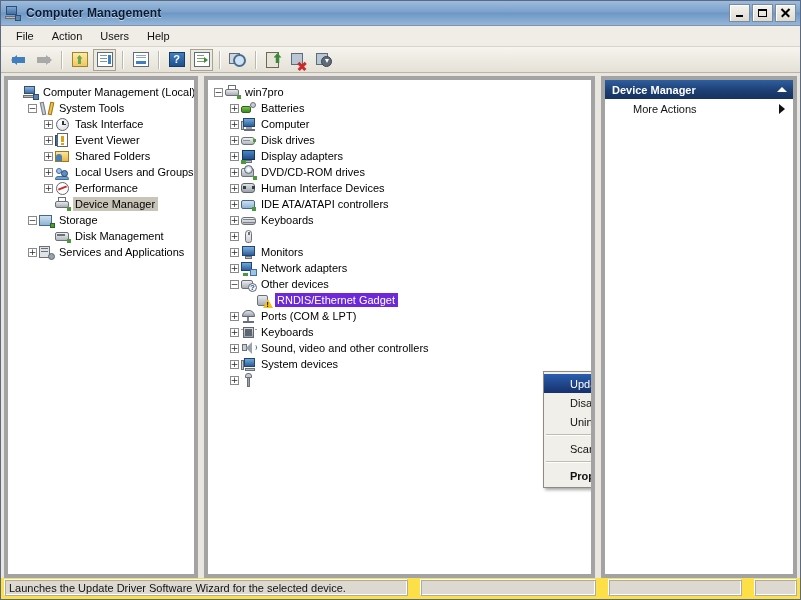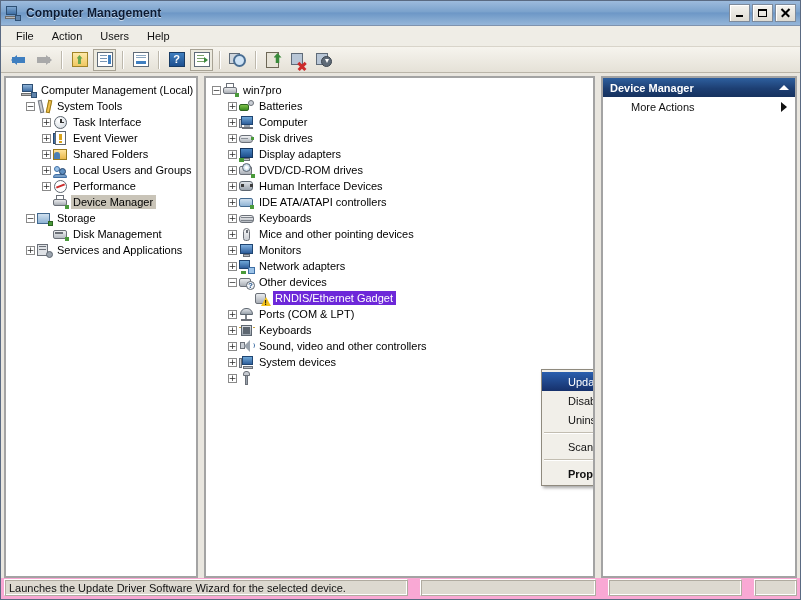--- a/index.html
+++ b/index.html
@@ -152,21 +152,21 @@
   .ic-add .dn:after{content:"";position:absolute;left:3px;top:2px;width:0;height:0;
      border-left:2.5px solid transparent;border-right:2.5px solid transparent;border-top:4px solid #fff;}
 
   
   .body {
     flex: 1 1 auto; display:flex; padding: 3px 3px 0 3px; gap:0;
     min-height: 0;
     background:#e9e6df;
   }
   .pane {
-    background:#fff; border:2px solid #a3a3a3; box-sizing:border-box;
+    background:#fff; border:4px solid #a3a3a3; box-sizing:border-box;
     overflow:hidden; position:relative;
   }
   .pane-left { width: 194px; flex:0 0 194px; }
   .splitter { width: 6px; flex:0 0 6px; background:#e9e6df; }
   .pane-mid { flex: 1 1 auto; min-width:0; }
   .pane-right { width: 196px; flex:0 0 196px; background:#fff;}
 
   
   .tree { padding: 4px 0 0 0; font-size:11px; color:#000; }
   .trow { height:16px; display:flex; align-items:center; white-space:nowrap; position:relative; }
@@ -315,21 +315,21 @@
   .chev-up { width:0;height:0;border-left:5px solid transparent;border-right:5px solid transparent;border-bottom:5px solid #fff; }
   .action-item {
     height: 20px; display:flex; align-items:center; justify-content:space-between;
     padding: 0 8px 0 28px; font-size:11px; color:#111;
   }
   .tri-right { width:0;height:0;border-top:5px solid transparent;border-bottom:5px solid transparent;border-left:6px solid #111; }
 
   
   .statusbar {
     height: 21px; flex:0 0 21px;
-    background:#f9a8d4; display:flex; align-items:center;
+    background:#fde047; display:flex; align-items:center;
     padding: 0 3px 2px 3px; gap:12px; box-sizing:border-box;
   }
   .sb-pane {
     height: 17px; background:#ddd9d0;
     border:1px solid #fff; border-right-color:#b0aba0; border-bottom-color:#b0aba0;
     box-shadow: inset 1px 1px 0 #b0aba0, inset -1px -1px 0 #fff;
     display:flex; align-items:center; padding: 0 4px;
     font-size:11px; color:#111; box-sizing:border-box; overflow:hidden;
   }
   .sb-1 { flex: 0 0 404px; }
@@ -657,21 +657,20 @@
             </span>
             <span class="tlabel">Keyboards</span>
           </div>
           <div class="trow">
             <span style="display: inline-block; flex: 0 0 22px; width: 22px;"></span>
             <span class="exp">+</span>
             <span class="ticon i-mouse">
               <span class="m"></span>
               <span class="w"></span>
             </span>
-            <span class="tlabel">Mice and other pointing devices</span>
           </div>
           <div class="trow">
             <span style="display: inline-block; flex: 0 0 22px; width: 22px;"></span>
             <span class="exp">+</span>
             <span class="ticon i-mon">
               <span class="m"></span>
               <span class="b"></span>
             </span>
             <span class="tlabel">Monitors</span>
           </div>

